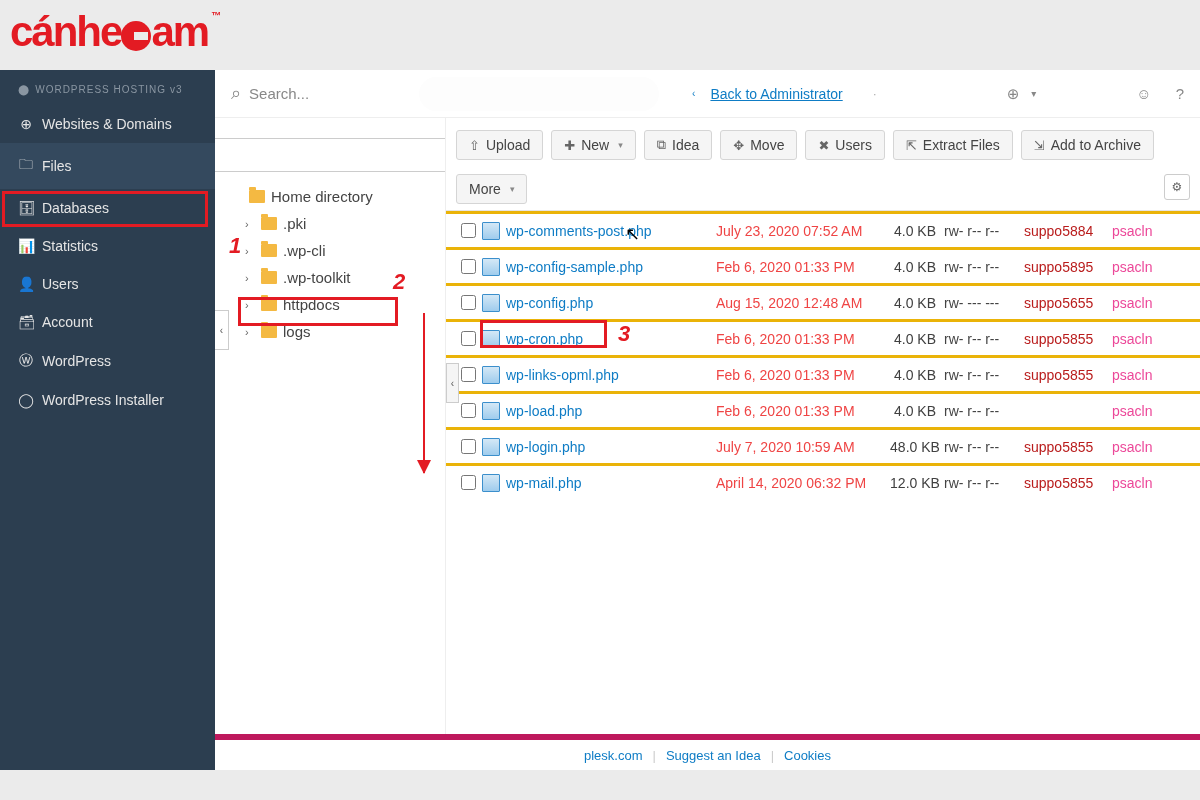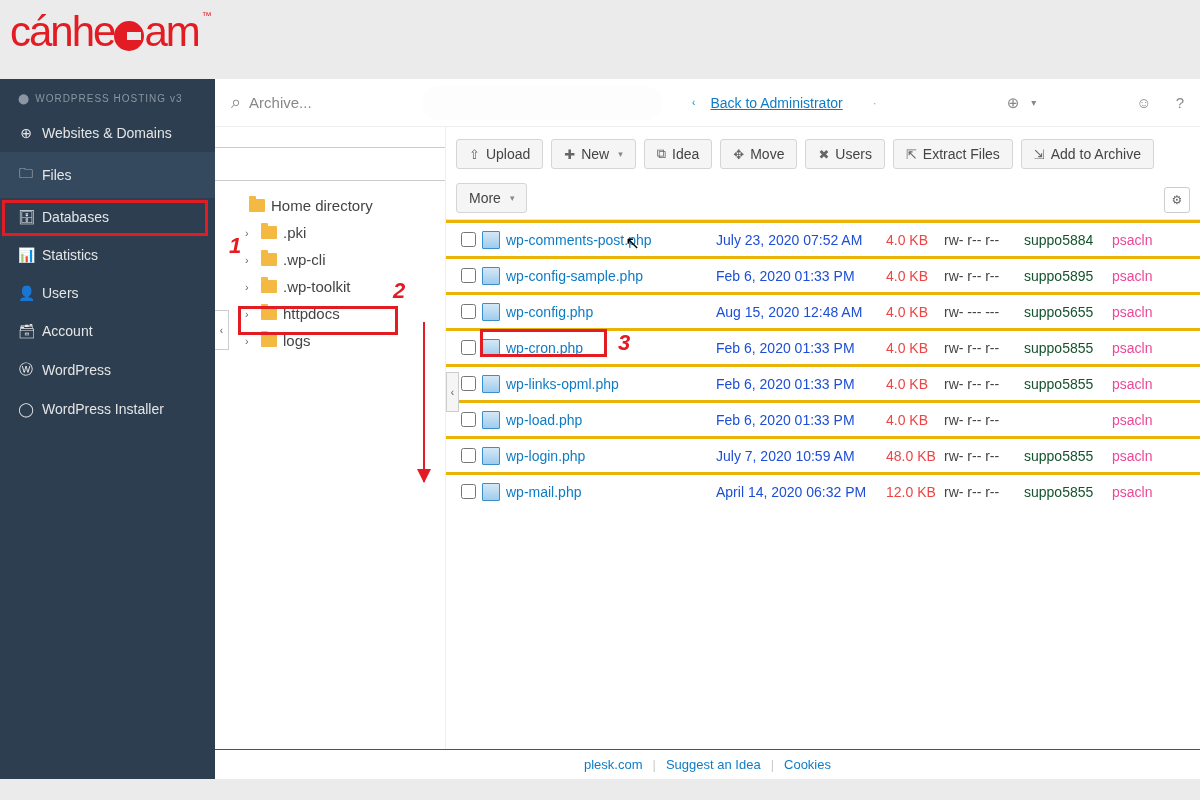--- a/index.html
+++ b/index.html
@@ -1,17 +1,17 @@
 <!DOCTYPE html>
 <html><head>
 <meta charset="utf-8">
 <style>
 *{margin:0;padding:0;box-sizing:border-box;font-family:Arial,Helvetica,sans-serif}
 body{background:#ebebeb;width:1200px;height:800px;overflow:hidden}
-.logo{padding:10px 0 21px 10px;font-family:Georgia,serif;font-size:42px;font-weight:400;color:#e31b23;letter-spacing:-2px}
+.logo{padding:10px 0 12px 10px;font-family:Georgia,serif;font-size:42px;font-weight:700;color:#e31b23;letter-spacing:-2px}
 .logo .accent{display:inline-block;transform:translateY(-2px)}
 .logo sup{font-size:10px;vertical-align:top;color:#e31b23;margin-left:3px}
 .app{display:flex;height:700px;background:#fff;border-radius:0}
 .sidebar{width:215px;background:#2c3e50;color:#ccc;font-size:14px;position:relative;flex-shrink:0}
 .side-title{padding:14px 18px 10px;font-size:10px;letter-spacing:1px;color:#8a96a2;display:flex;align-items:center;gap:5px}
 .side-title .ico{font-size:10px}
 .side-item{display:flex;align-items:center;gap:8px;padding:11px 18px;color:#e5e5e5;cursor:pointer}
 .side-item.active{background:#34495e}
 .side-item .ico{width:16px;text-align:center;font-size:14px}
 .red-box-1{position:absolute;border:3px solid #e31b23;pointer-events:none}
@@ -36,38 +36,38 @@
 .tree-row .chev{width:10px;font-size:11px;color:#666}
 .tree-row .fld{width:16px;height:13px;background:#f4b942;border-radius:1px;position:relative}
 .tree-row .fld:before{content:"";position:absolute;top:-3px;left:0;width:7px;height:3px;background:#f4b942;border-radius:1px 1px 0 0}
 .tree-row.root .fld{background:#f4b942}
 .search-file{position:absolute;top:20px;right:0;width:440px}
 .search-file input{width:100%;height:34px;border:1px solid #ccc;border-right:none;padding:0 10px;font-size:14px;color:#555;border-radius:3px 0 0 3px}
 .toolbar{padding:12px 10px 6px;display:flex;flex-wrap:wrap;gap:8px;border-bottom:1px solid #e5e5e5;position:relative}
 .btn{display:inline-flex;align-items:center;gap:6px;height:30px;padding:0 12px;background:#f5f5f5;border:1px solid #d5d5d5;border-radius:3px;font-size:14px;color:#444;cursor:pointer}
 .btn .bi{font-size:13px;color:#666}
 .btn.caret:after{content:"▾";font-size:9px;margin-left:3px;color:#888}
-.more-row{width:100%;padding-top:6px;display:flex;gap:8px;align-items:flex-end}
+.more-row{width:100%;padding-top:6px;display:flex;gap:8px;align-items:flex-start}
 .sett{margin-left:auto;border:1px solid #ccc;width:26px;height:26px;display:flex;align-items:center;justify-content:center;font-size:12px;color:#666;border-radius:3px}
 .right-panel{flex:1;display:flex;flex-direction:column;border-left:1px solid #eee;position:relative}
 .crumb{padding:9px 12px;font-size:13px;color:#555}
 .crumb a{color:#0e7cc5;text-decoration:none}
 .crumb .sep{color:#aaa;margin:0 4px}
 .files{flex:1;overflow:hidden}
 .frow{display:flex;align-items:center;height:36px;border-top:3px solid #eab308;font-size:14px;padding:0 8px}
 .frow .cb{width:28px;display:flex;justify-content:center}
 .frow input[type=checkbox]{width:15px;height:15px}
 .frow .fico{width:18px;height:18px;border:1px solid #3b8fcc;background:linear-gradient(#d4e8f6,#9fcced);border-radius:1px;position:relative;margin-right:6px}
 .frow .fname{color:#0e7cc5;width:210px;cursor:pointer}
-.frow .fdate{width:170px;color:#1d4ed8}
-.frow .fsize{width:58px;color:#ef4444;text-align:left}
+.frow .fdate{width:170px;color:#ef4444}
+.frow .fsize{width:58px;color:#404040;text-align:center}
 .frow .fperm{width:80px;color:#444;}
-.frow .fown{width:88px;color:#14532d}
+.frow .fown{width:88px;color:#b91c1c}
 .frow .fgrp{width:52px;color:#ec4899}
-.footer{height:30px;display:flex;align-items:center;justify-content:center;gap:10px;font-size:13px;border-top:1px solid #be185d}
+.footer{height:36px;display:flex;align-items:center;justify-content:center;gap:10px;font-size:13px;border-top:6px solid #be185d}
 .footer a{color:#0e7cc5;text-decoration:none}
 .footer .sep{color:#ccc}
 .collapse-mid{position:absolute;left:0;top:245px;width:13px;height:40px;background:#f5f5f5;border:1px solid #ccc;display:flex;align-items:center;justify-content:center;font-size:10px;color:#555;cursor:pointer;z-index:3}
 .arrow-down{position:absolute;left:208px;top:195px;width:2px;height:160px;background:#e31b23;z-index:4}
 .arrow-down:after{content:"";position:absolute;bottom:-1px;left:-6px;border-left:7px solid transparent;border-right:7px solid transparent;border-top:14px solid #e31b23}
 </style>
 </head>
 <body>
 
 <div class="logo">
@@ -114,21 +114,21 @@
       </div>
     <div class="red-box-1" style="top:121px;left:2px;width:206px;height:36px"></div>
   </div>
   <div class="collapse-tab">‹</div>
   <div class="ann" style="top:233px;left:229px">1</div>
 
   <div class="main">
     <div class="topbar">
       <div class="search-top">
           <span style="font-size:18px">⌕</span>
-          <span>Archive...</span>
+          <span>Search...</span>
         </div>
       <div class="blurred"></div>
       <div class="spacer"></div>
       <span class="arr">‹</span>
       <a class="back" href="#">Back to Administrator</a>
       <span style="color:#aaa;margin-left:20px;font-size:12px">·</span>
       <span class="ico" style="margin-left:120px">⊕</span>
       <span style="color:#888;font-size:10px;margin-left:2px">▾</span>
       <span class="ico" style="margin-left:90px">☺</span>
       <span class="ico">?</span>

